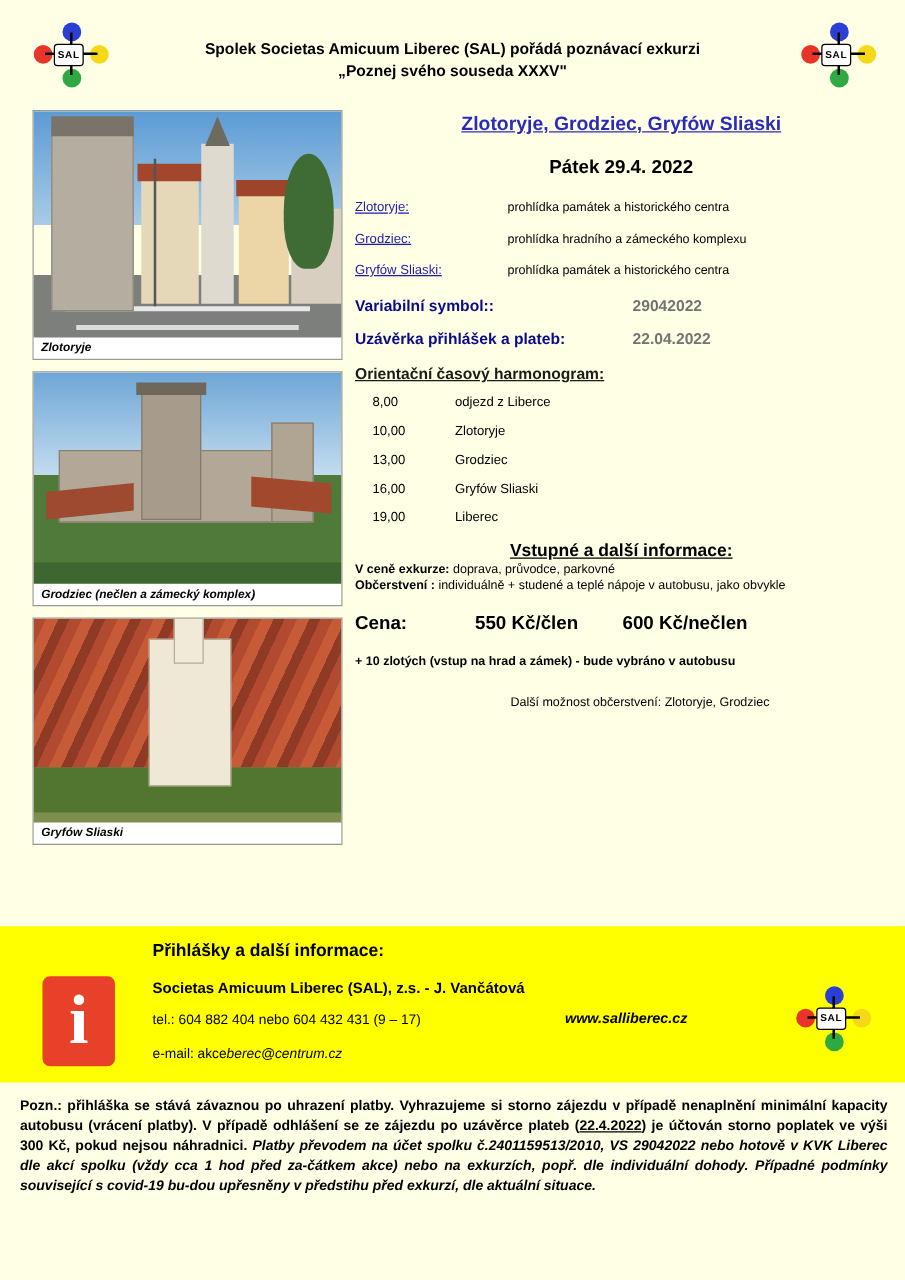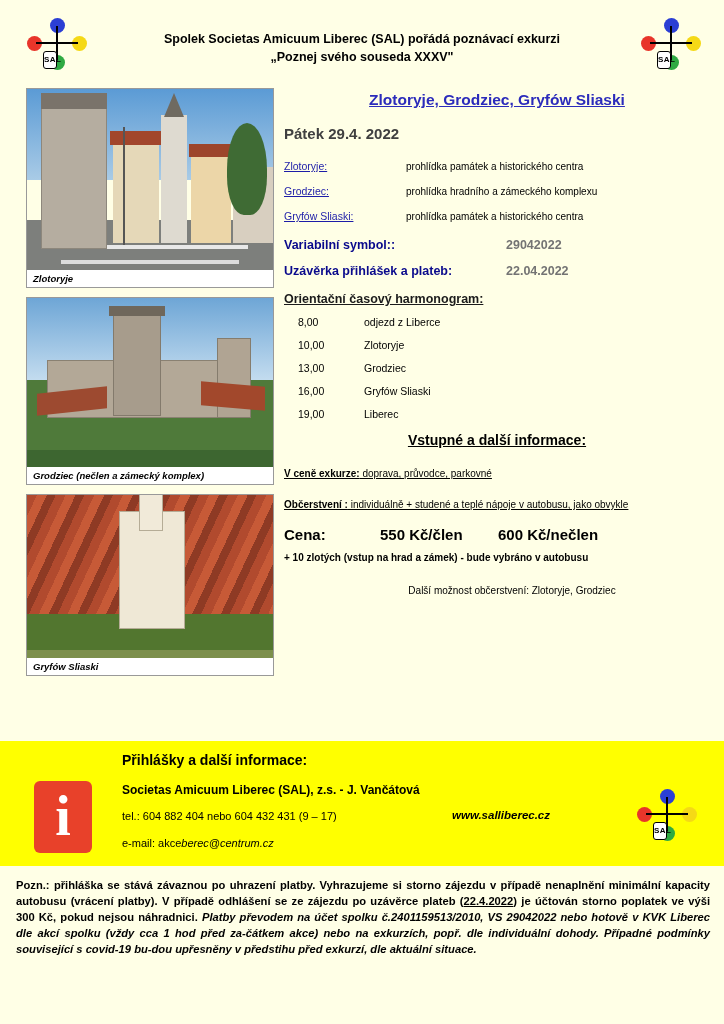--- a/index.html
+++ b/index.html
@@ -46,22 +46,22 @@
   .logo .d-yellow { width: 15px; height: 15px; background: #f5d916; left: 46px; top: 18px; }
   .logo .d-green  { width: 15px; height: 15px; background: #2faa42; left: 24px; top: 37px; }
   .logo .bar {
     position: absolute;
     background: #000;
   }
   .logo .b-h { left: 10px; top: 24px; width: 42px; height: 2px; }
   .logo .b-v { left: 30px; top: 8px; width: 2px; height: 34px; }
   .logo .center {
     position: absolute;
-    left: 17px; top: 33px;
-    width: 14px; height: 18px;
+    left: 17px; top: 17px;
+    width: 24px; height: 18px;
     background: #fff;
     border: 1.5px solid #000;
     border-radius: 3px;
     font-size: 8px;
     font-weight: bold;
     text-align: center;
     line-height: 15px;
     letter-spacing: 0.5px;
   }
   .logo-left  { position: absolute; left: 26px;  top: 18px; }
@@ -152,23 +152,24 @@
 
   .title-main {
     text-align: center;
     font-size: 15.5px;
     font-weight: bold;
     color: #2b2bbb;
     text-decoration: underline;
     margin-top: 3px;
   }
   .date-main {
+    text-align: center;
     font-size: 15px;
     font-weight: bold;
-    color: #404040;
+    color: #000000;
     margin-top: 16px;
   }
 
   .stops { margin-top: 18px; }
   .stop-row {
     display: flex;
     align-items: baseline;
     margin-bottom: 13px;
   }
   .stop-name {
@@ -212,39 +213,38 @@
   .sched-place { }
 
   .info-title {
     margin-top: 12px;
     text-align: center;
     font-size: 14px;
     font-weight: bold;
     text-decoration: underline;
   }
   .info-row {
-    margin-top: 20px;
+    margin-top: 2px;
     font-size: 10px;
-    text-decoration: underline;
   }
   .info-row b { font-weight: bold; }
 
   .price-row {
     margin-top: 16px;
     display: flex;
     align-items: baseline;
     font-size: 15px;
     font-weight: bold;
   }
   .price-label { width: 96px; flex: none; }
   .price-a { width: 118px; flex: none; }
   .price-b { }
 
   .price-note {
-    margin-top: 9px;
+    margin-top: 17px;
     font-size: 10px;
     font-weight: bold;
   }
   .extra-note {
     margin-top: 22px;
     font-size: 10px;
     text-align: center;
     padding-left: 30px;
   }
 

